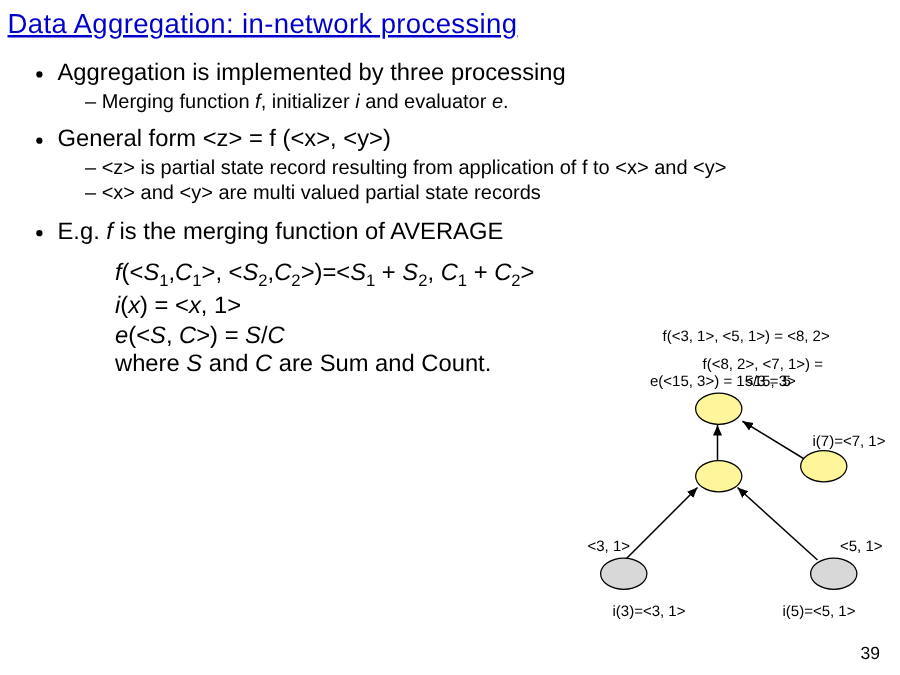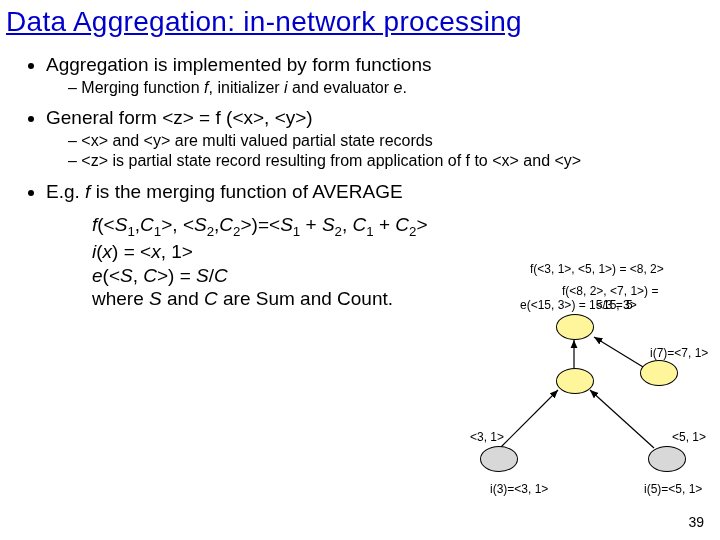--- a/index.html
+++ b/index.html
@@ -6,21 +6,21 @@
   body {
     width: 720px; height: 540px;
     background: #fff;
     font-family: Arial, Helvetica, sans-serif;
     color: #000;
     position: relative;
     overflow: hidden;
   }
   .title {
     font-family: "Comic Sans MS", "Comic Sans", cursive, sans-serif;
-    font-size: 28px;
+    font-size: 22px;
     color: #0000cc;
     text-decoration: underline;
     padding: 6px 6px 2px 6px;
     letter-spacing: 0.3px;
   }
   ul.top { list-style: disc; margin: 14px 0 0 46px; font-size: 19px; }
   ul.top > li { margin-bottom: 10px; }
   ul.sub { list-style: none; margin: 2px 0 0 22px; font-size: 16px; }
   ul.sub > li::before { content: "–  "; }
   ul.sub > li { margin-bottom: 1px; line-height: 1.2; }
@@ -53,30 +53,30 @@
   .dtext { position: absolute; white-space: nowrap; font-size: 12px; }
   svg.arrows { position: absolute; left: 0; top: 0; width: 270px; height: 240px; }
 </style>
 </head>
 <body>
 
 <div class="title">Data Aggregation: in-network processing</div>
 
 <ul class="top">
   <li>
-    <span>Aggregation is implemented by form functions</span>
+    <span>Aggregation is implemented by three processing</span>
     <ul class="sub">
       <li>Merging function <span class="ital">f</span>, initializer <span class="ital">i</span> and evaluator <span class="ital">e</span>.</li>
     </ul>
   </li>
   <li>
     <span>General form   &lt;z&gt; = f (&lt;x&gt;, &lt;y&gt;)</span>
     <ul class="sub">
+      <li>&lt;z&gt; is partial state record resulting from application of f to &lt;x&gt; and &lt;y&gt;</li>
       <li>&lt;x&gt; and &lt;y&gt; are multi valued partial state records</li>
-      <li>&lt;z&gt; is partial state record resulting from application of f to &lt;x&gt; and &lt;y&gt;</li>
     </ul>
   </li>
   <li>
     E.g. <span class="ital">f</span> is the merging function of AVERAGE
   </li>
 </ul>
 
 <div class="formula-block">
   <div>
     <span class="ital">f</span>(&lt;<span class="ital">S</span><sub>1</sub>,<span class="ital">C</span><sub>1</sub>&gt;, &lt;<span class="ital">S</span><sub>2</sub>,<span class="ital">C</span><sub>2</sub>&gt;)=&lt;<span class="ital">S</span><sub>1</sub> + <span class="ital">S</span><sub>2</sub>, <span class="ital">C</span><sub>1</sub> + <span class="ital">C</span><sub>2</sub>&gt;
@@ -114,16 +114,16 @@
   <div class="dnode grey" style="left:208px; top:186px;"></div>
 
   <div class="dtext" style="left:90px; top:2px;">f(&lt;3, 1&gt;, &lt;5, 1&gt;) = &lt;8, 2&gt;</div>
   <div class="dtext" style="left:122px; top:24px;">f(&lt;8, 2&gt;, &lt;7, 1&gt;) =</div>
   <div class="dtext" style="left:80px; top:38px;">e(&lt;15, 3&gt;) = 15/3 = 5</div>
   <div class="dtext" style="left:156px; top:38px;">&lt;15, 3&gt;</div>
   <div class="dtext" style="left:210px; top:86px;">i(7)=&lt;7, 1&gt;</div>
   <div class="dtext" style="left:30px; top:170px;">&lt;3, 1&gt;</div>
   <div class="dtext" style="left:232px; top:170px;">&lt;5, 1&gt;</div>
   <div class="dtext" style="left:50px; top:222px;">i(3)=&lt;3, 1&gt;</div>
-  <div class="dtext" style="left:204px; top:222px;text-align:center;">i(5)=&lt;5, 1&gt;</div>
+  <div class="dtext" style="left:186px; top:222px;text-align:center;">i(5)=&lt;5, 1&gt;</div>
 </div>
 
 <div class="pagenum">39</div>
 
 </body></html>

